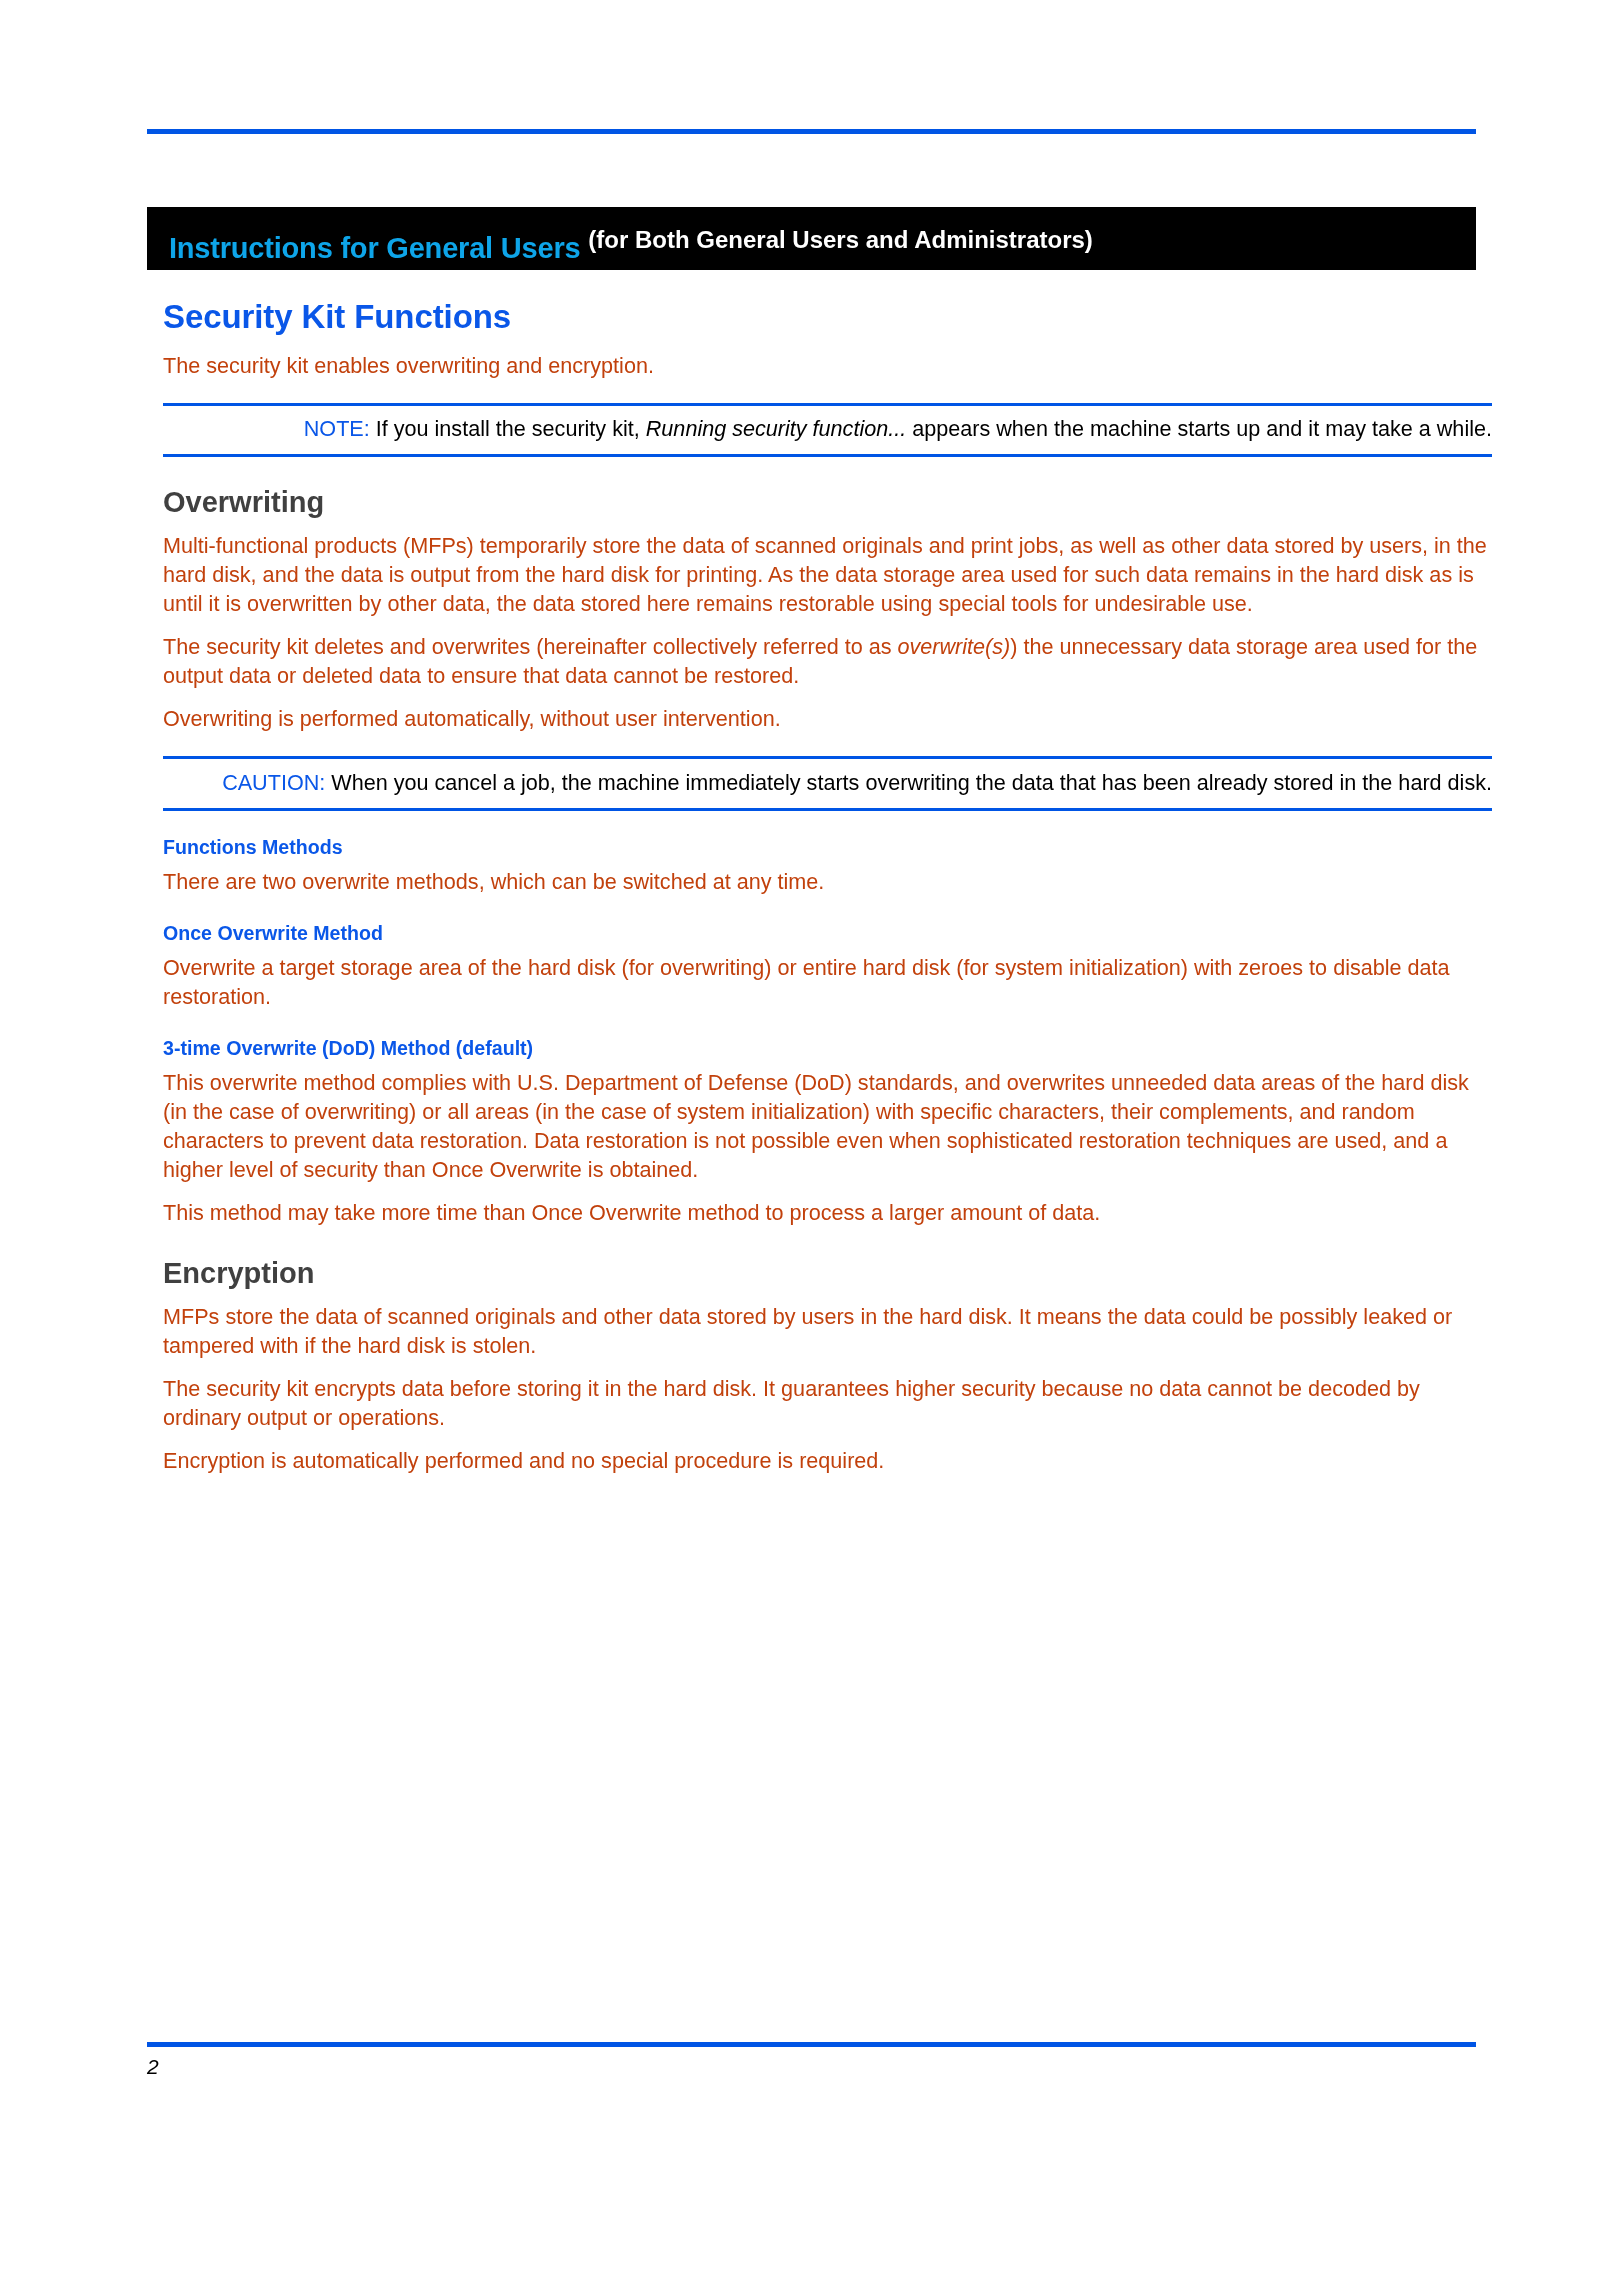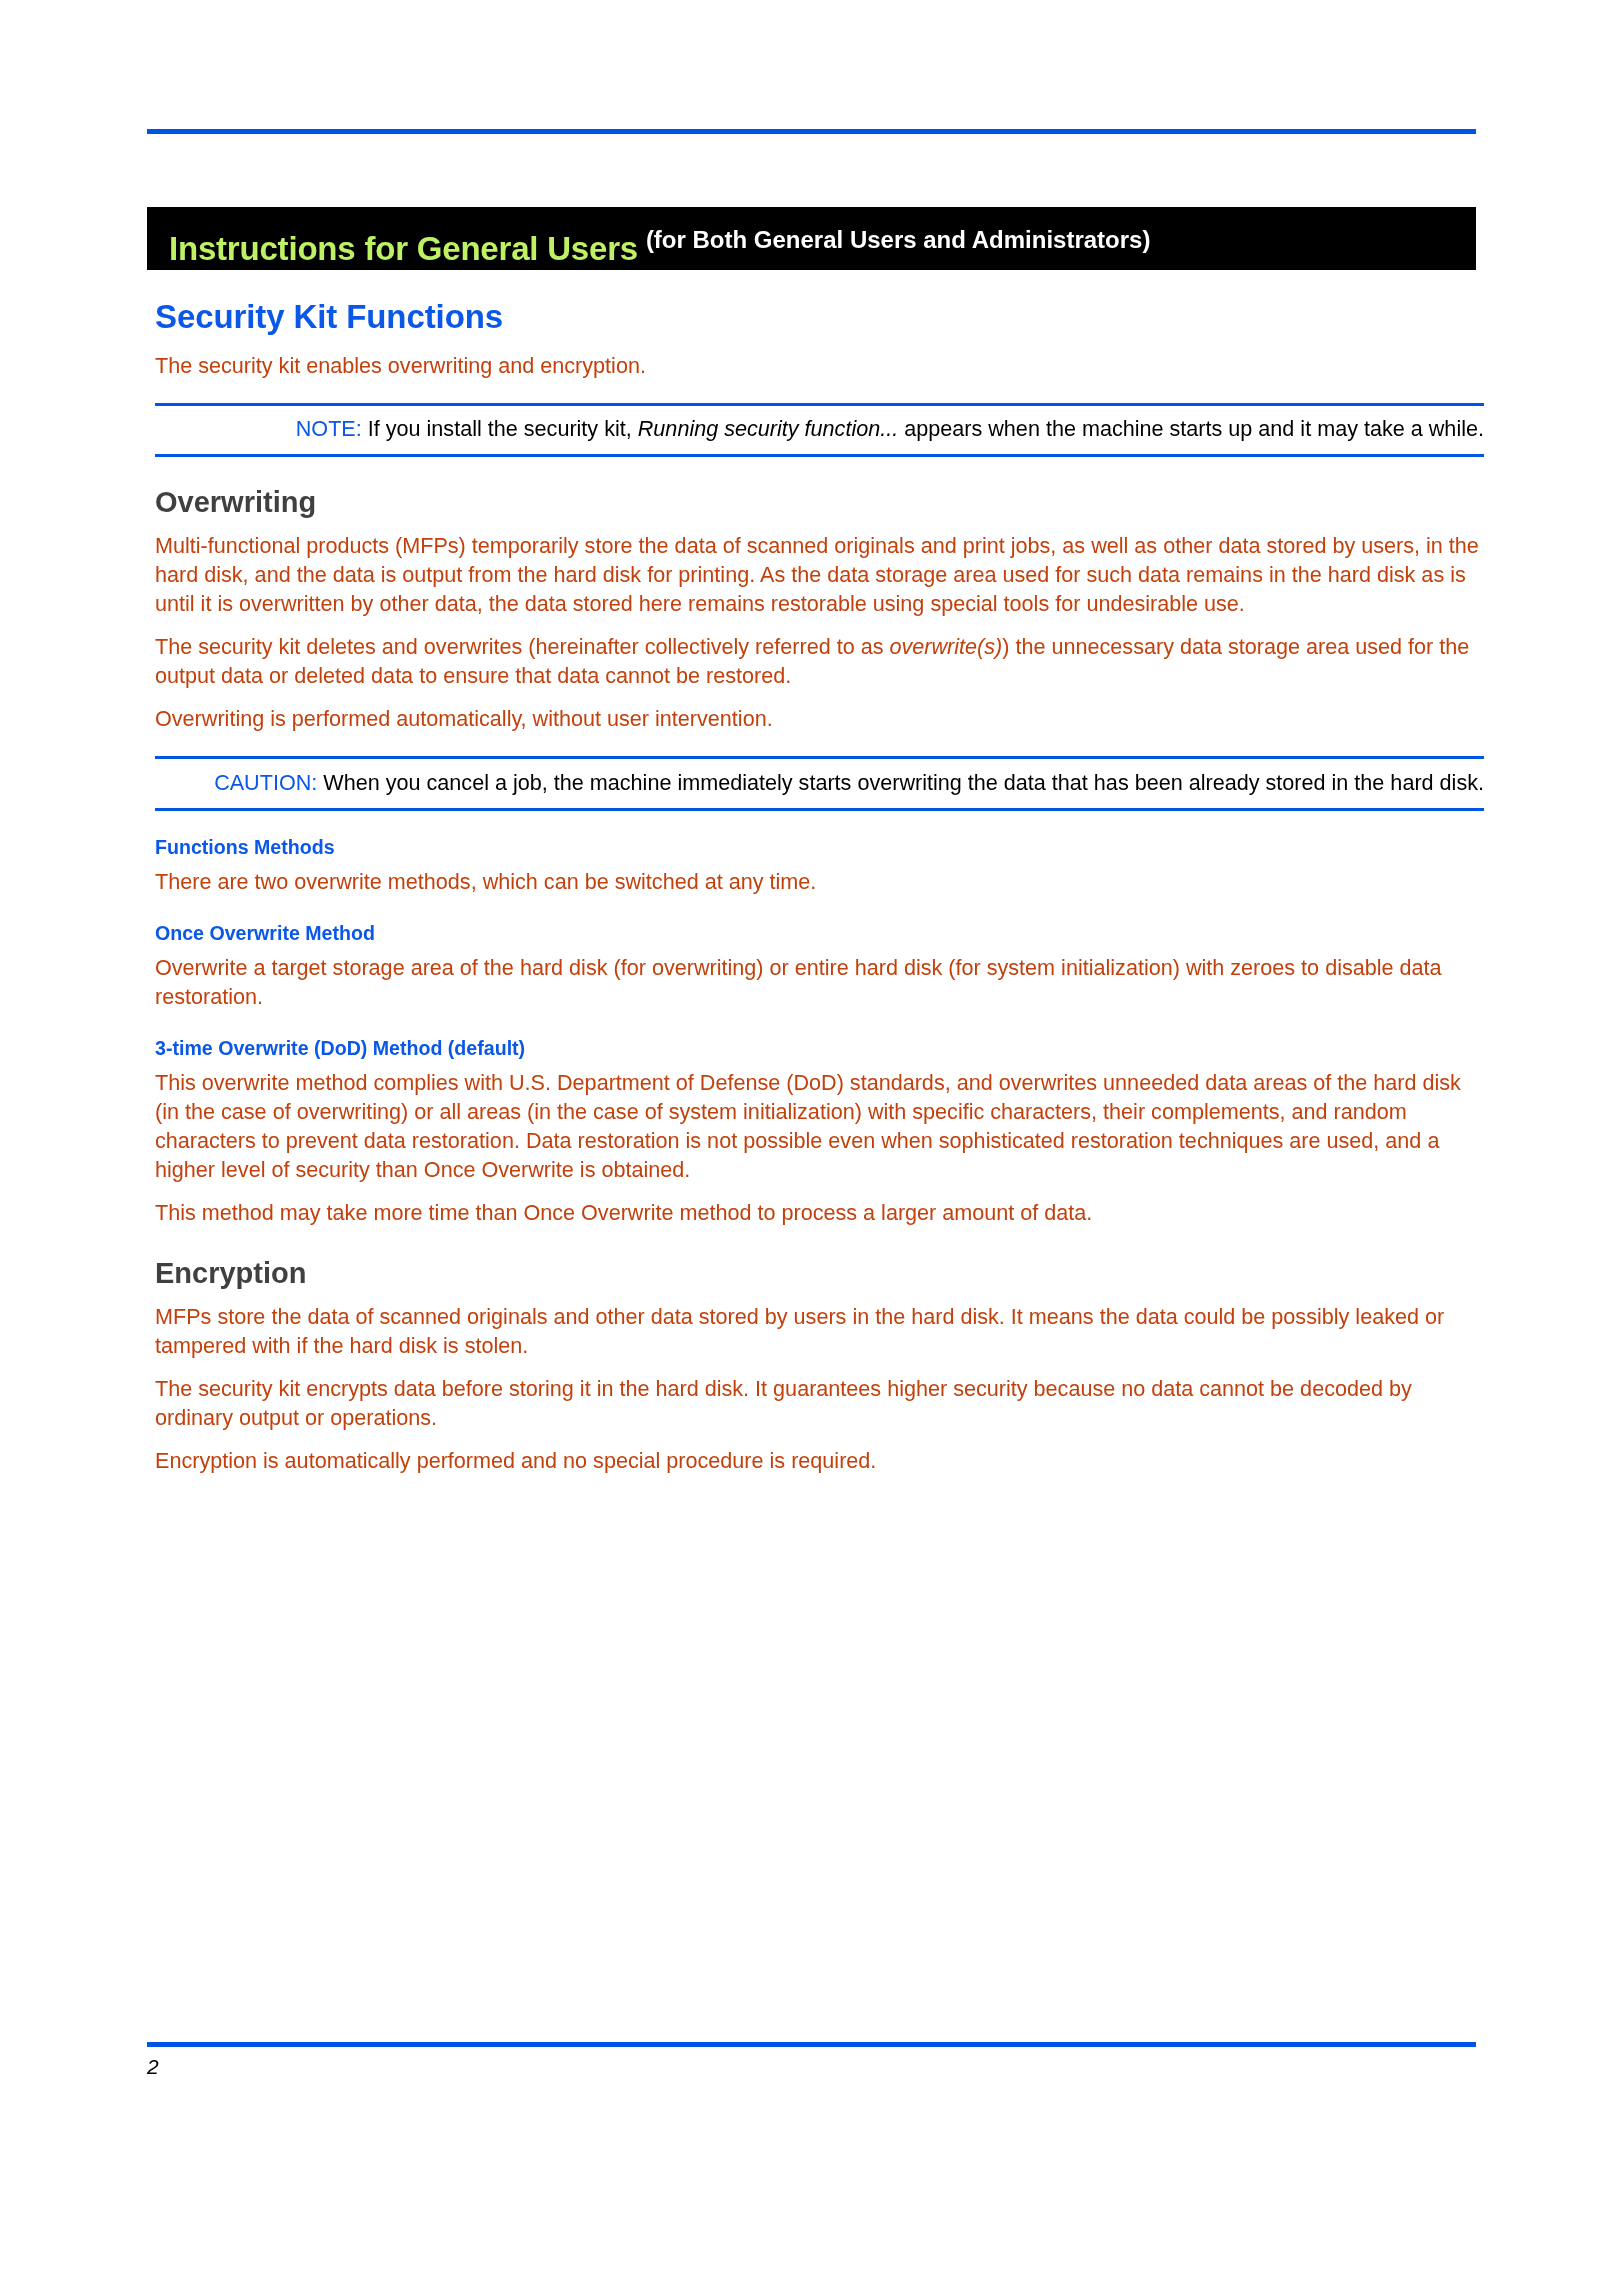--- a/index.html
+++ b/index.html
@@ -48,41 +48,41 @@
     top: 207px;
     width: 1329px;
     height: 63px;
     background: #000000;
     display: flex;
     align-items: center;
     box-sizing: border-box;
     padding-left: 22px;
   }
   .banner-title {
-    color: #bef264;
-    font-size: 33px;
+    color: #0ea5e9;
+    font-size: 29px;
     font-weight: bold;
     letter-spacing: -0.2px;
     white-space: nowrap;
     margin-top: 20px;
   }
   .banner-sub {
     color: #ffffff;
     font-size: 24px;
     font-weight: bold;
     white-space: nowrap;
     margin-left: 7.9px;
     position: relative;
     top: 1px;
   }
 
   
   .flow {
     position: absolute;
-    left: 155px;
+    left: 163px;
     top: 300px;
     width: 1329px;
   }
 
   h1.sec {
     font-size: 33px;
     font-weight: bold;
     color: #0a57e8;
     margin: 0 0 17px 0;
     line-height: 1.05;

